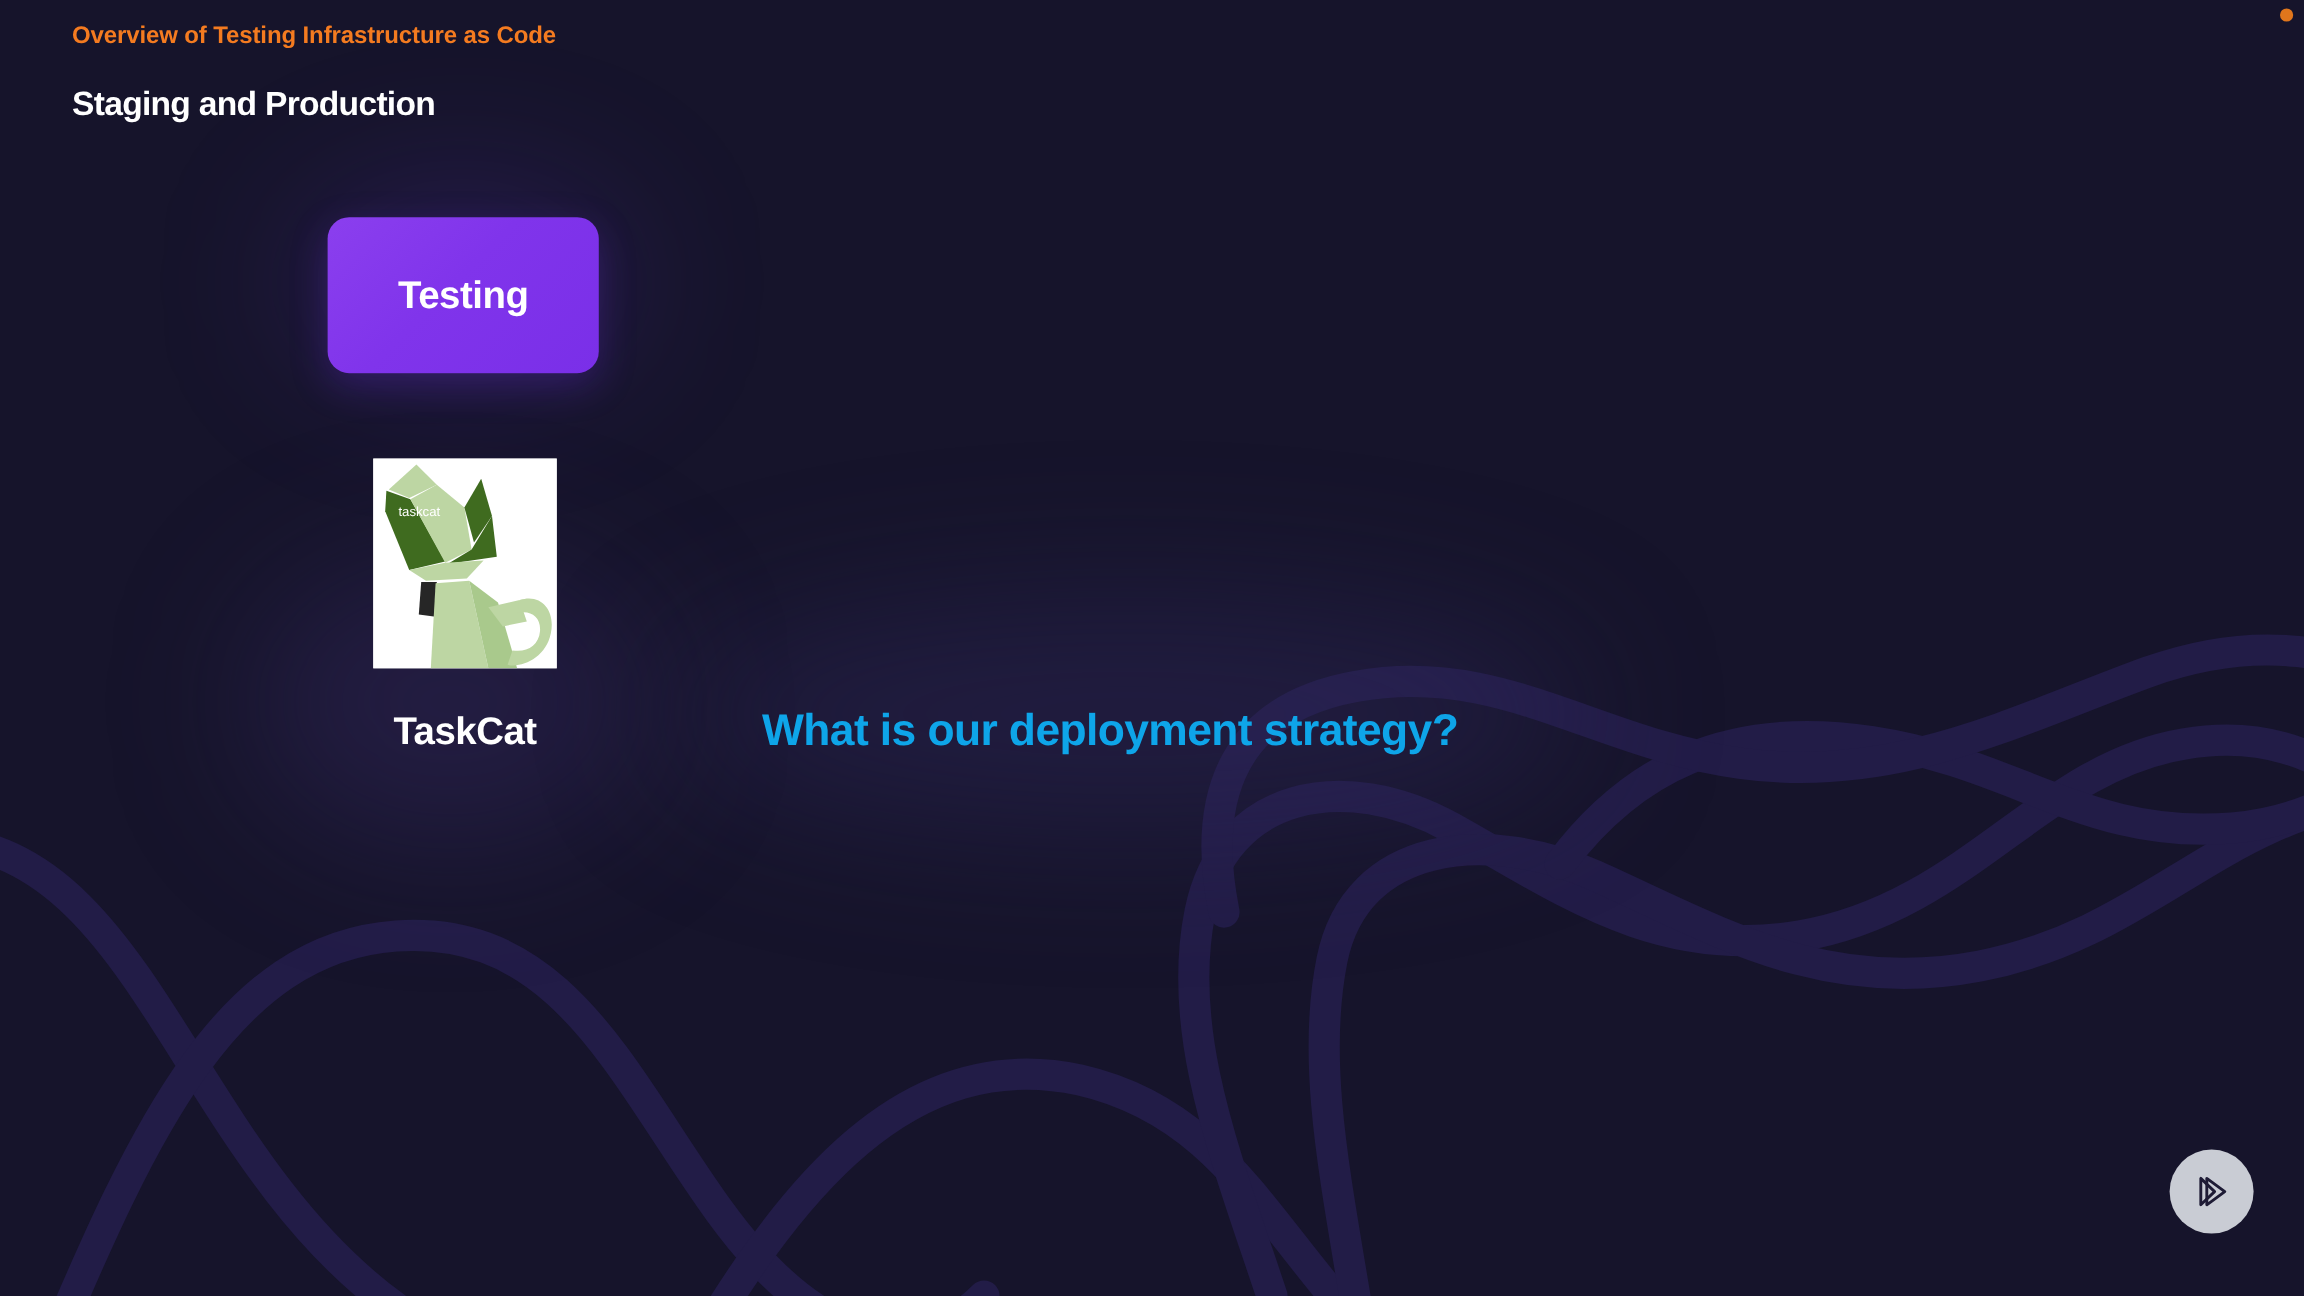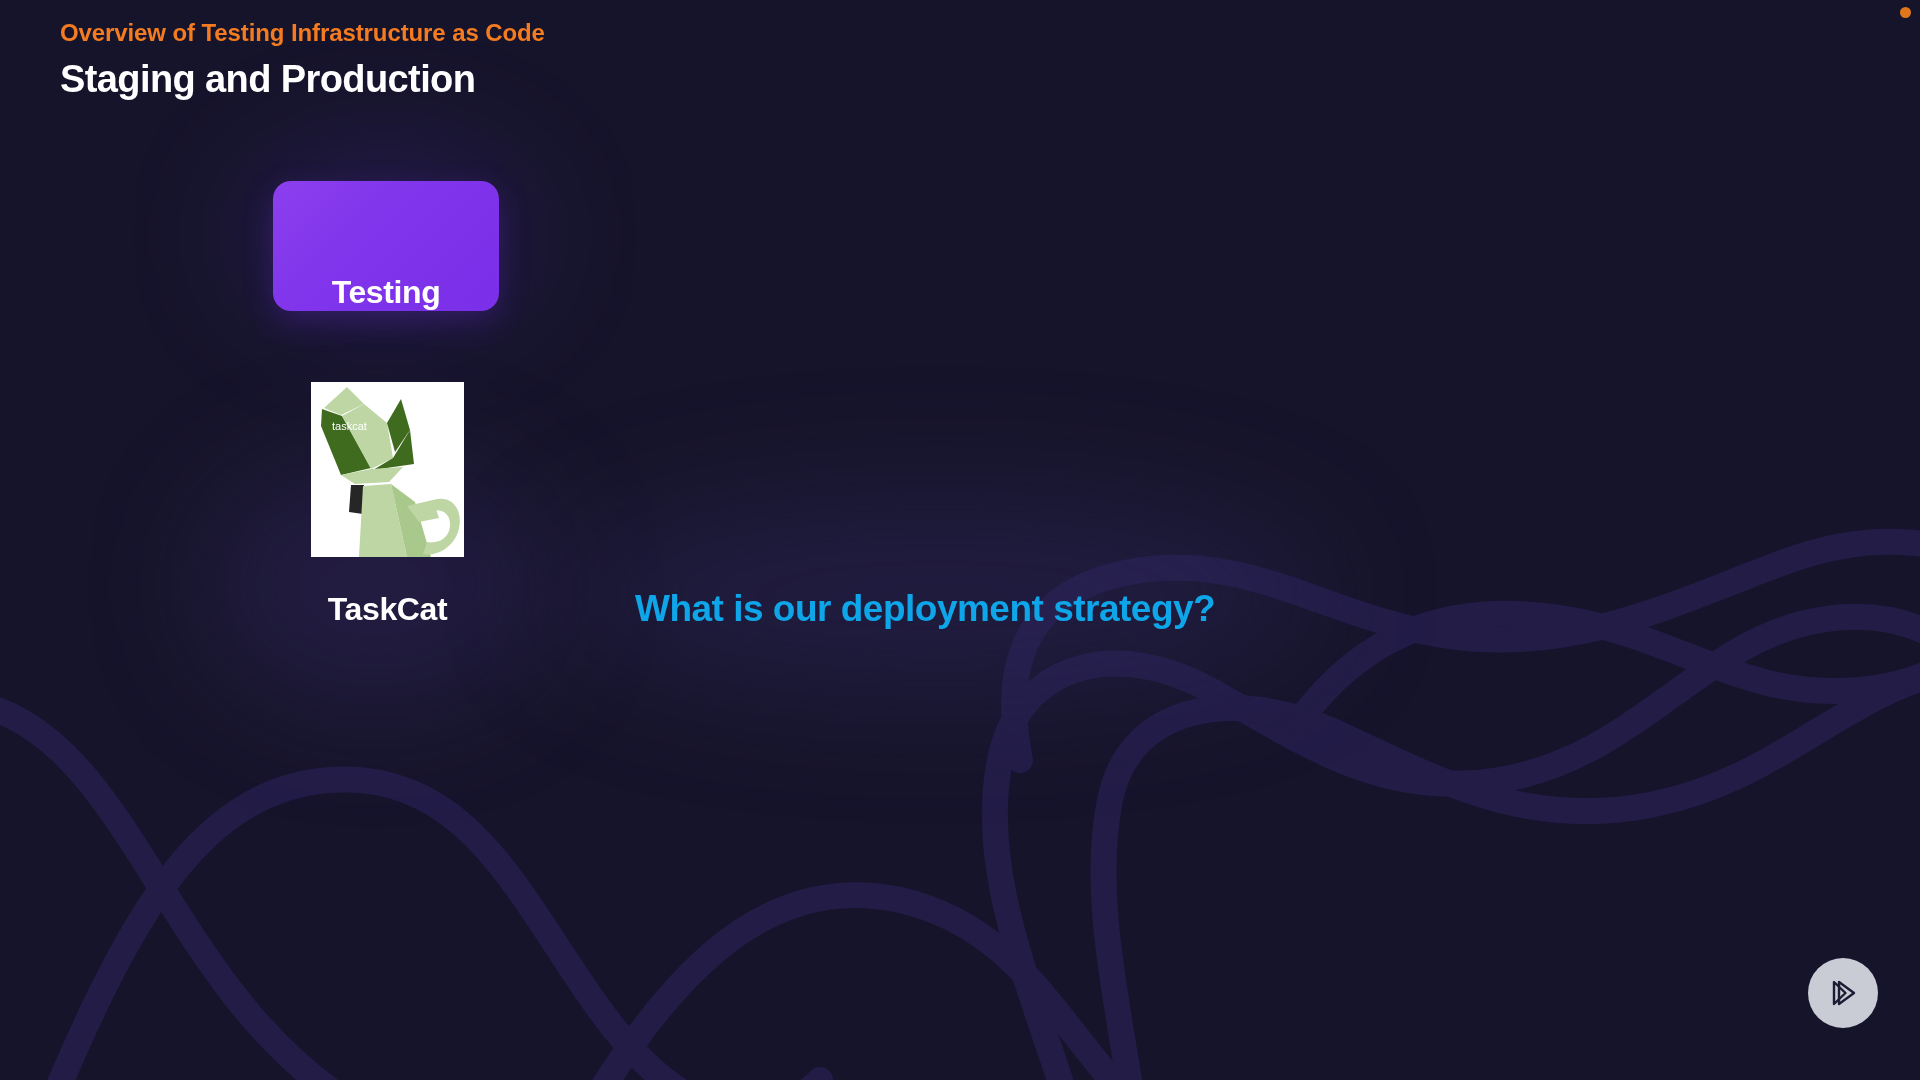--- a/index.html
+++ b/index.html
@@ -26,37 +26,37 @@
   .glow-a { left:210px;  top:470px;  width:330px; height:230px;
             background:rgba(59,46,110,.35); }
   .glow-b { left:560px;  top:500px;  width:760px; height:190px;
             background:rgba(48,41,92,.42); }
   .glow-c { left:240px;  top:150px;  width:290px; height:170px;
             background:rgba(104,58,214,.18); }
 
   
   .header { position:absolute; left:60px; top:18px; z-index:5; }
   .eyebrow {
-    font-size:24px; font-weight:700; letter-spacing:-0.1px;
+    font-size:20px; font-weight:700; letter-spacing:-0.1px;
     color:#f47b20; line-height:1.25; white-space:nowrap;text-align:right;
   }
   .slide-title {
-    margin-top:10px;
-    font-size:38px; font-weight:700; letter-spacing:-0.6px;
+    margin-top:28px;
+    font-size:28px; font-weight:700; letter-spacing:-0.6px;
     color:#ffffff; line-height:1.15; white-space:nowrap;
   }
 
   
   .chip {
     position:absolute; left:273px; top:181px;
     width:226px; height:130px;
     border-radius:18px;
     background:linear-gradient(135deg,#8b3fee 0%, #8034eb 45%, #7a2fe8 100%);
     box-shadow:0 10px 30px rgba(104,45,214,.28);
-    display:flex; align-items:flex-end; justify-content:center;
+    display:flex; align-items:center; justify-content:center;
     z-index:6;
   }
   .chip-label {
     font-size:32px; font-weight:700; color:#ffffff;
     letter-spacing:-0.4px; white-space:nowrap;
   }
 
   
   .logo-block {
     position:absolute; left:310px; top:382px;

